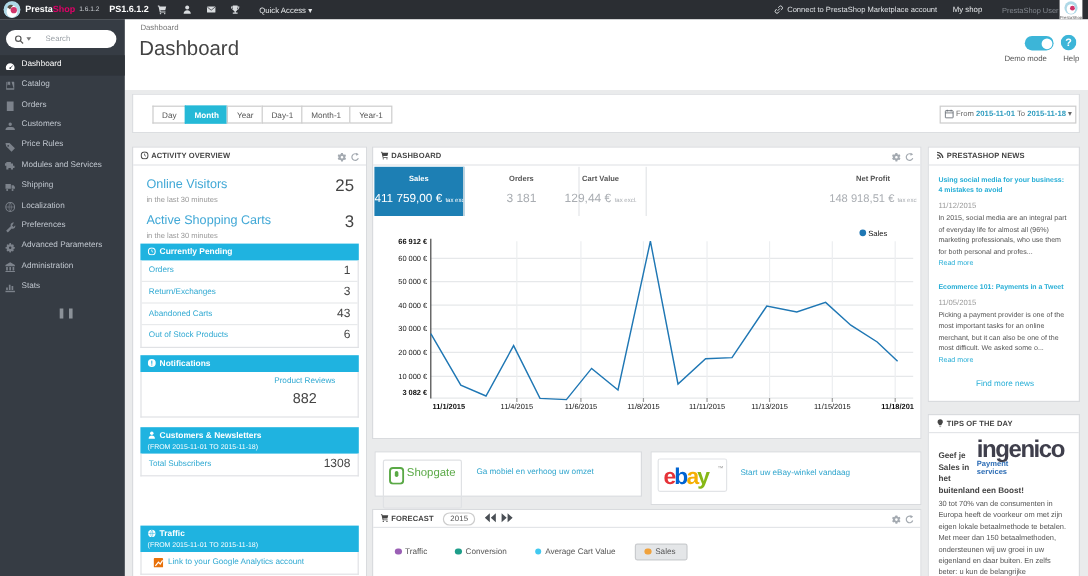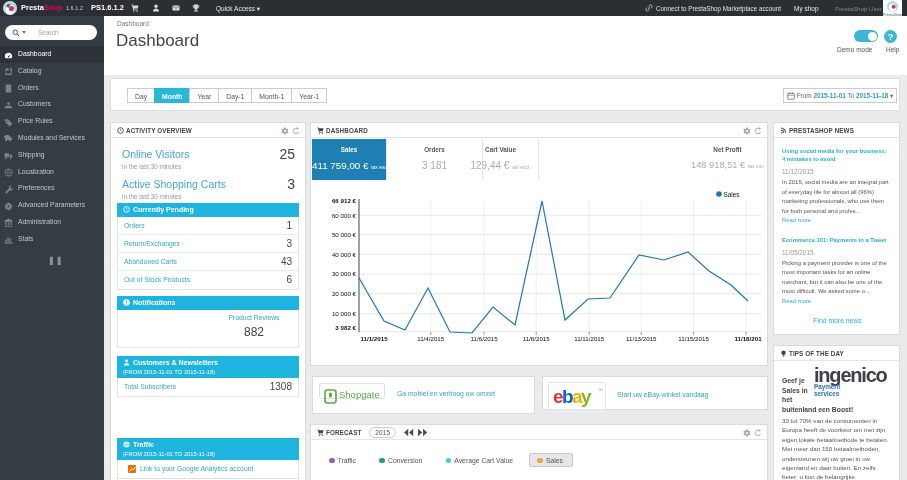--- a/index.html
+++ b/index.html
@@ -72,21 +72,21 @@
 .kpirow { position:absolute; left:1px; top:16px; width:452px; height:41px; }
 .kpi { position:absolute; top:0; height:41px; border-right:1px solid #e3e5e8; text-align:center; overflow:hidden; }
 .kpi .lbl { font-size:6.3px; font-weight:bold; color:#555; margin-top:7px; }
 .kpi .val { font-size:10px; color:#a9adb2; margin-top:7px; }
 .kpi .val small { font-size:5px; }
 .kpi.sel { background:#1d7fb4; }
 .kpi.sel .lbl { color:#fff; }
 .kpi.sel .val { color:#fff; }
 
 #shopgate { left:312px; top:376px; width:223px; height:38px; }
-#ebaycard { left:542px; top:376px; width:226px; height:34px; }
+#ebaycard { left:542px; top:376px; width:226px; height:45px; }
 
 #forecast { left:310px; top:424px; width:458px; height:70px; }
 .chip { display:inline-block; height:14px; line-height:13px; font-size:6.8px; color:#555; padding:0 9px 0 7px; margin-right:3px; }
 .chip .dot { display:inline-block; width:5.5px; height:5.5px; border-radius:50%; margin-right:3px; }
 .chip.sel { background:#e4e6e8; border:1px solid #c9cbce; border-radius:2px; }
 
 #newspanel { left:773px; top:122px; width:127px; height:213px; }
 #newspanel .inner { padding:9px 8px 0 8px; }
 .newstitle { font-size:5.8px; font-weight:bold; color:#26aed6; line-height:8px; margin-bottom:5px; }
 .newsdate { font-size:6.4px; color:#999; margin-bottom:3px; }
@@ -401,21 +401,21 @@
 
       <circle cx="408" cy="8" r="2.8" fill="#1f77b4"></circle>
       <text x="412.5" y="10.5" font-size="6.4" fill="#111">Sales</text>
 
       <polyline fill="none" stroke="#1f77b4" stroke-width="1.2" points="48,92 73,135 94,144 117,102 139,146 161,147 182,121 204,139 231,15 254,134 277,113 299,112 328,69 353,74 377,66 398,85 420,99 437,115"></polyline>
     </svg>
   </div>
 </div>
 
 <div id="shopgate" class="panel">
-  <div class="abs" style="left:6px; top:6px; width:66px; height:16px; border:1px solid #dfe1e4; border-radius:2px;">
+  <div class="abs" style="left:6px; top:6px; width:66px; height:41px; border:1px solid #dfe1e4; border-radius:2px;">
     <svg width="13" height="15" style="position:absolute; left:4px; top:5px;">
         <rect x="1" y="1" width="11" height="13" rx="2.5" fill="none" stroke="#5aa946" stroke-width="1.6"></rect>
         <rect x="5" y="3.5" width="3" height="5" rx="1.5" fill="#5aa946"></rect>
       </svg>
     <span style="position:absolute; left:19px; top:5px; font-size:9.5px; color:#5aa946;">Shopgate</span>
   </div>
   <div class="abs" style="left:84px; top:13px; font-size:6.8px; color:#2fa5cd;">Ga mobiel en verhoog uw omzet</div>
 </div>
 
 <div id="ebaycard" class="panel">

